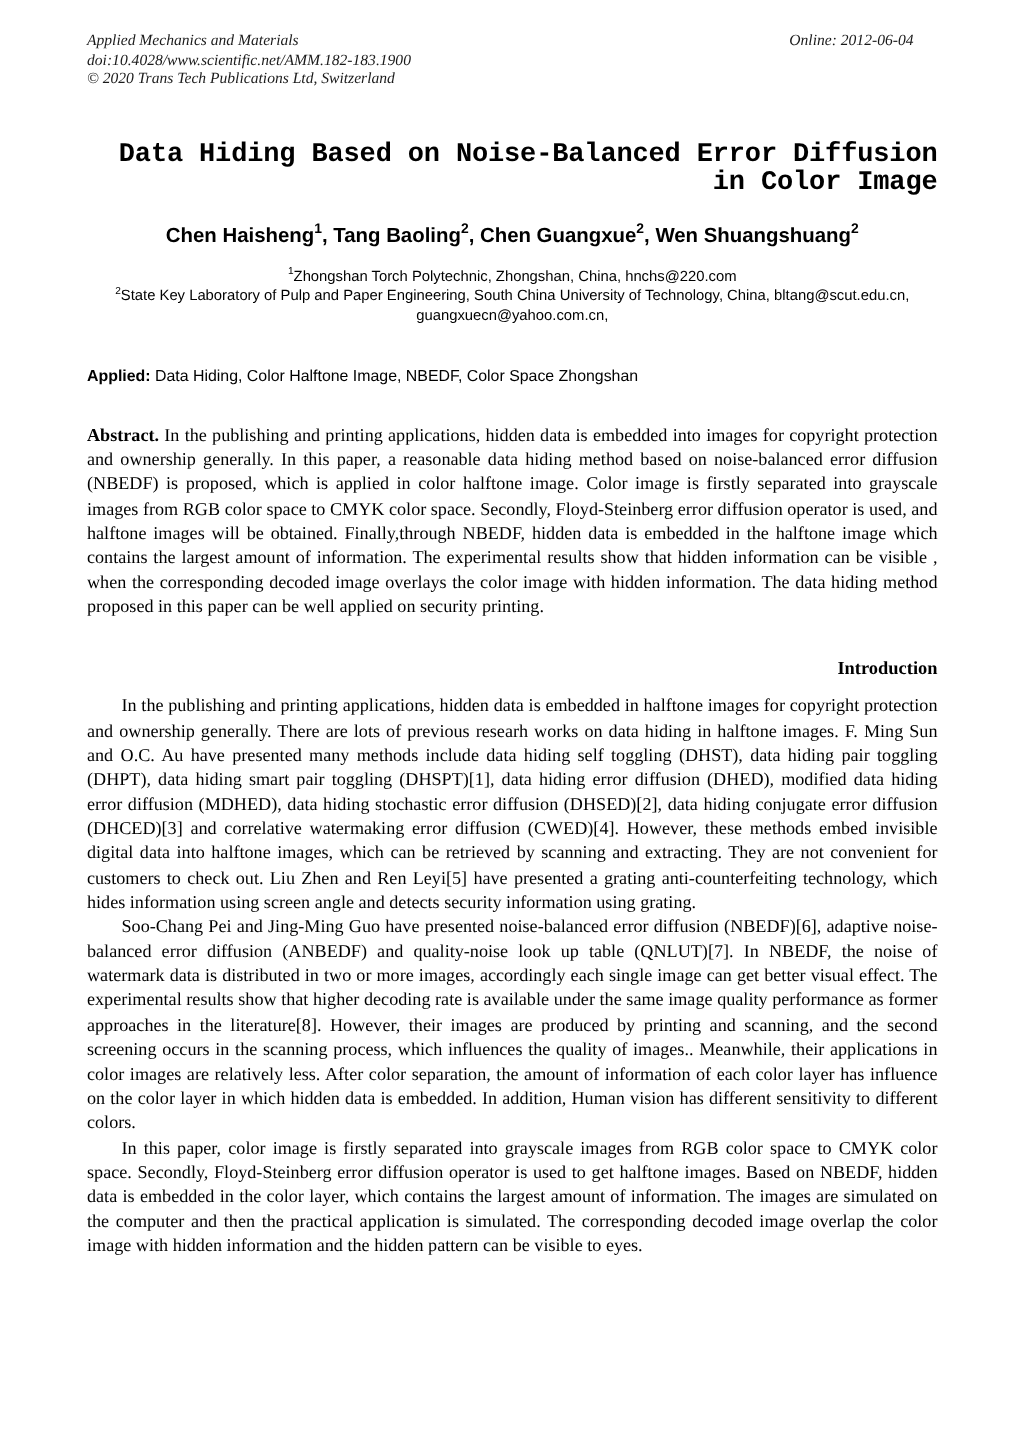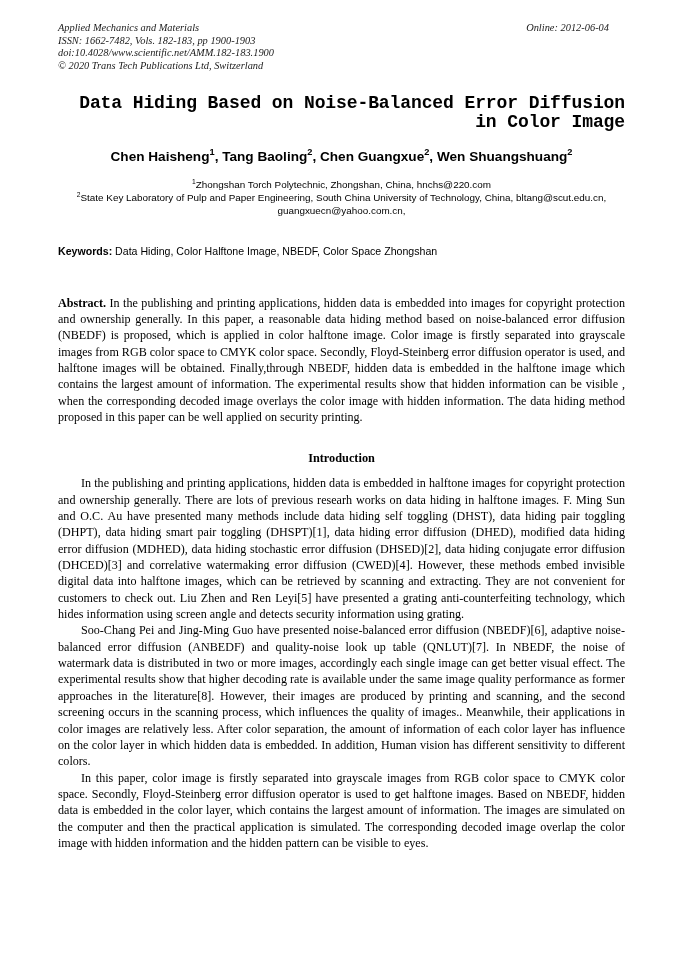--- a/index.html
+++ b/index.html
@@ -101,34 +101,34 @@
     font-weight: bold;
   }
 
   
   .abstract {
     font-family: "Liberation Serif", serif;
     font-size: 12.1px;
     line-height: 16.35px;
     text-align: justify;
     text-justify: inter-word;
-    margin: 37px 0 0 0;
+    margin: 24px 0 0 0;
   }
   .abstract .ab-label {
     font-weight: bold;
   }
 
   
   .section-heading {
     font-family: "Liberation Serif", serif;
     font-weight: bold;
     font-size: 12.3px;
     line-height: 16px;
     margin: 25px 0 0 0;
-    text-align: center;
+    text-align: right;
   }
 
   
   .body-par {
     font-family: "Liberation Serif", serif;
     font-size: 12.1px;
     line-height: 16.35px;
     text-align: justify;
     text-justify: inter-word;
     margin: 0;
@@ -141,37 +141,36 @@
     margin-top: 0;
   }
 </style>
 </head>
 <body>
 
 <div class="page">
 
   <div class="journal-header">
     <span class="hdr-line">Applied Mechanics and Materials</span>
-    <span class="hdr-line">ISSN: 1662-7482, Vols. 182-183, pp 1900-1903</span>
     <span class="hdr-line">doi:10.4028/www.scientific.net/AMM.182-183.1900</span>
     <span class="hdr-line">© 2020 Trans Tech Publications Ltd, Switzerland</span>
     <span class="online-date">Online: 2012-06-04</span>
   </div>
 
   <h1 class="paper-title">Data Hiding Based on Noise-Balanced Error Diffusion in Color Image</h1>
 
   <div class="authors"><span>Chen Haisheng<sup>1</sup></span>, <span>Tang Baoling<sup>2</sup></span>, <span>Chen Guangxue<sup>2</sup></span>, <span>Wen Shuangshuang<sup>2</sup></span></div>
 
   <div class="affiliations">
       <span class="affil"><sup>1</sup><span>Zhongshan Torch Polytechnic, Zhongshan, China, hnchs@220.com</span></span>
       <span class="affil"><sup>2</sup><span>State Key Laboratory of Pulp and Paper Engineering, South China University of Technology, China, bltang@scut.edu.cn, guangxuecn@yahoo.com.cn,</span></span>
     </div>
 
   <div class="keywords">
-    <span class="kw-label">Keywords:</span><span> Data Hiding, Color Halftone Image, NBEDF, Color Space Zhongshan</span>
+    <span class="kw-label">Applied:</span><span> Data Hiding, Color Halftone Image, NBEDF, Color Space Zhongshan</span>
   </div>
 
   <div class="abstract">
     <span class="ab-label">Abstract.</span><span> In the publishing and printing applications, hidden data is embedded into images for copyright protection and ownership generally. In this paper, a reasonable data hiding method based on noise-balanced error diffusion (NBEDF) is proposed, which is applied in color halftone image. Color image is firstly separated into grayscale images from RGB color space to CMYK color space. Secondly, Floyd-Steinberg error diffusion operator is used, and halftone images will be obtained. Finally,through NBEDF, hidden data is embedded in the halftone image which contains the largest amount of information. The experimental results show that hidden information can be visible , when the corresponding decoded image overlays the color image with hidden information.  The data hiding method proposed in this paper can be well applied on security printing.</span>
   </div>
 
   <h2 class="section-heading">Introduction</h2>
   <div class="intro-body">
       <p class="body-par first">In the publishing and printing applications, hidden data is embedded in halftone images for copyright protection and ownership generally. There are lots of previous researh works on data hiding in halftone images. F. Ming Sun and O.C. Au have presented many methods include data hiding self toggling (DHST), data hiding pair toggling (DHPT), data hiding smart pair toggling (DHSPT)[1], data hiding error diffusion (DHED), modified data hiding error diffusion (MDHED), data hiding stochastic error diffusion (DHSED)[2], data hiding conjugate error diffusion (DHCED)[3] and correlative watermaking error diffusion (CWED)[4]. However, these methods embed invisible digital data into halftone images, which can be retrieved by scanning and extracting. They are not convenient for customers to check out. Liu Zhen and Ren Leyi[5] have presented a grating anti-counterfeiting technology, which hides information using screen angle and detects security information using grating.</p>
       <p class="body-par">Soo-Chang Pei and Jing-Ming Guo have presented noise-balanced error diffusion (NBEDF)[6], adaptive noise-balanced error diffusion (ANBEDF) and quality-noise look up table (QNLUT)[7]. In NBEDF, the noise of watermark data is distributed in two or more images, accordingly each single image can get better visual effect. The experimental results show that higher decoding rate is available under the same image quality performance as former approaches in the literature[8]. However, their images are produced by printing and scanning, and the second screening occurs in the scanning process, which influences the quality of images.. Meanwhile, their applications in color images are relatively less. After color separation, the amount of information of each color layer has influence on the color layer in which hidden data is embedded. In addition, Human vision has different sensitivity to different colors.</p>

